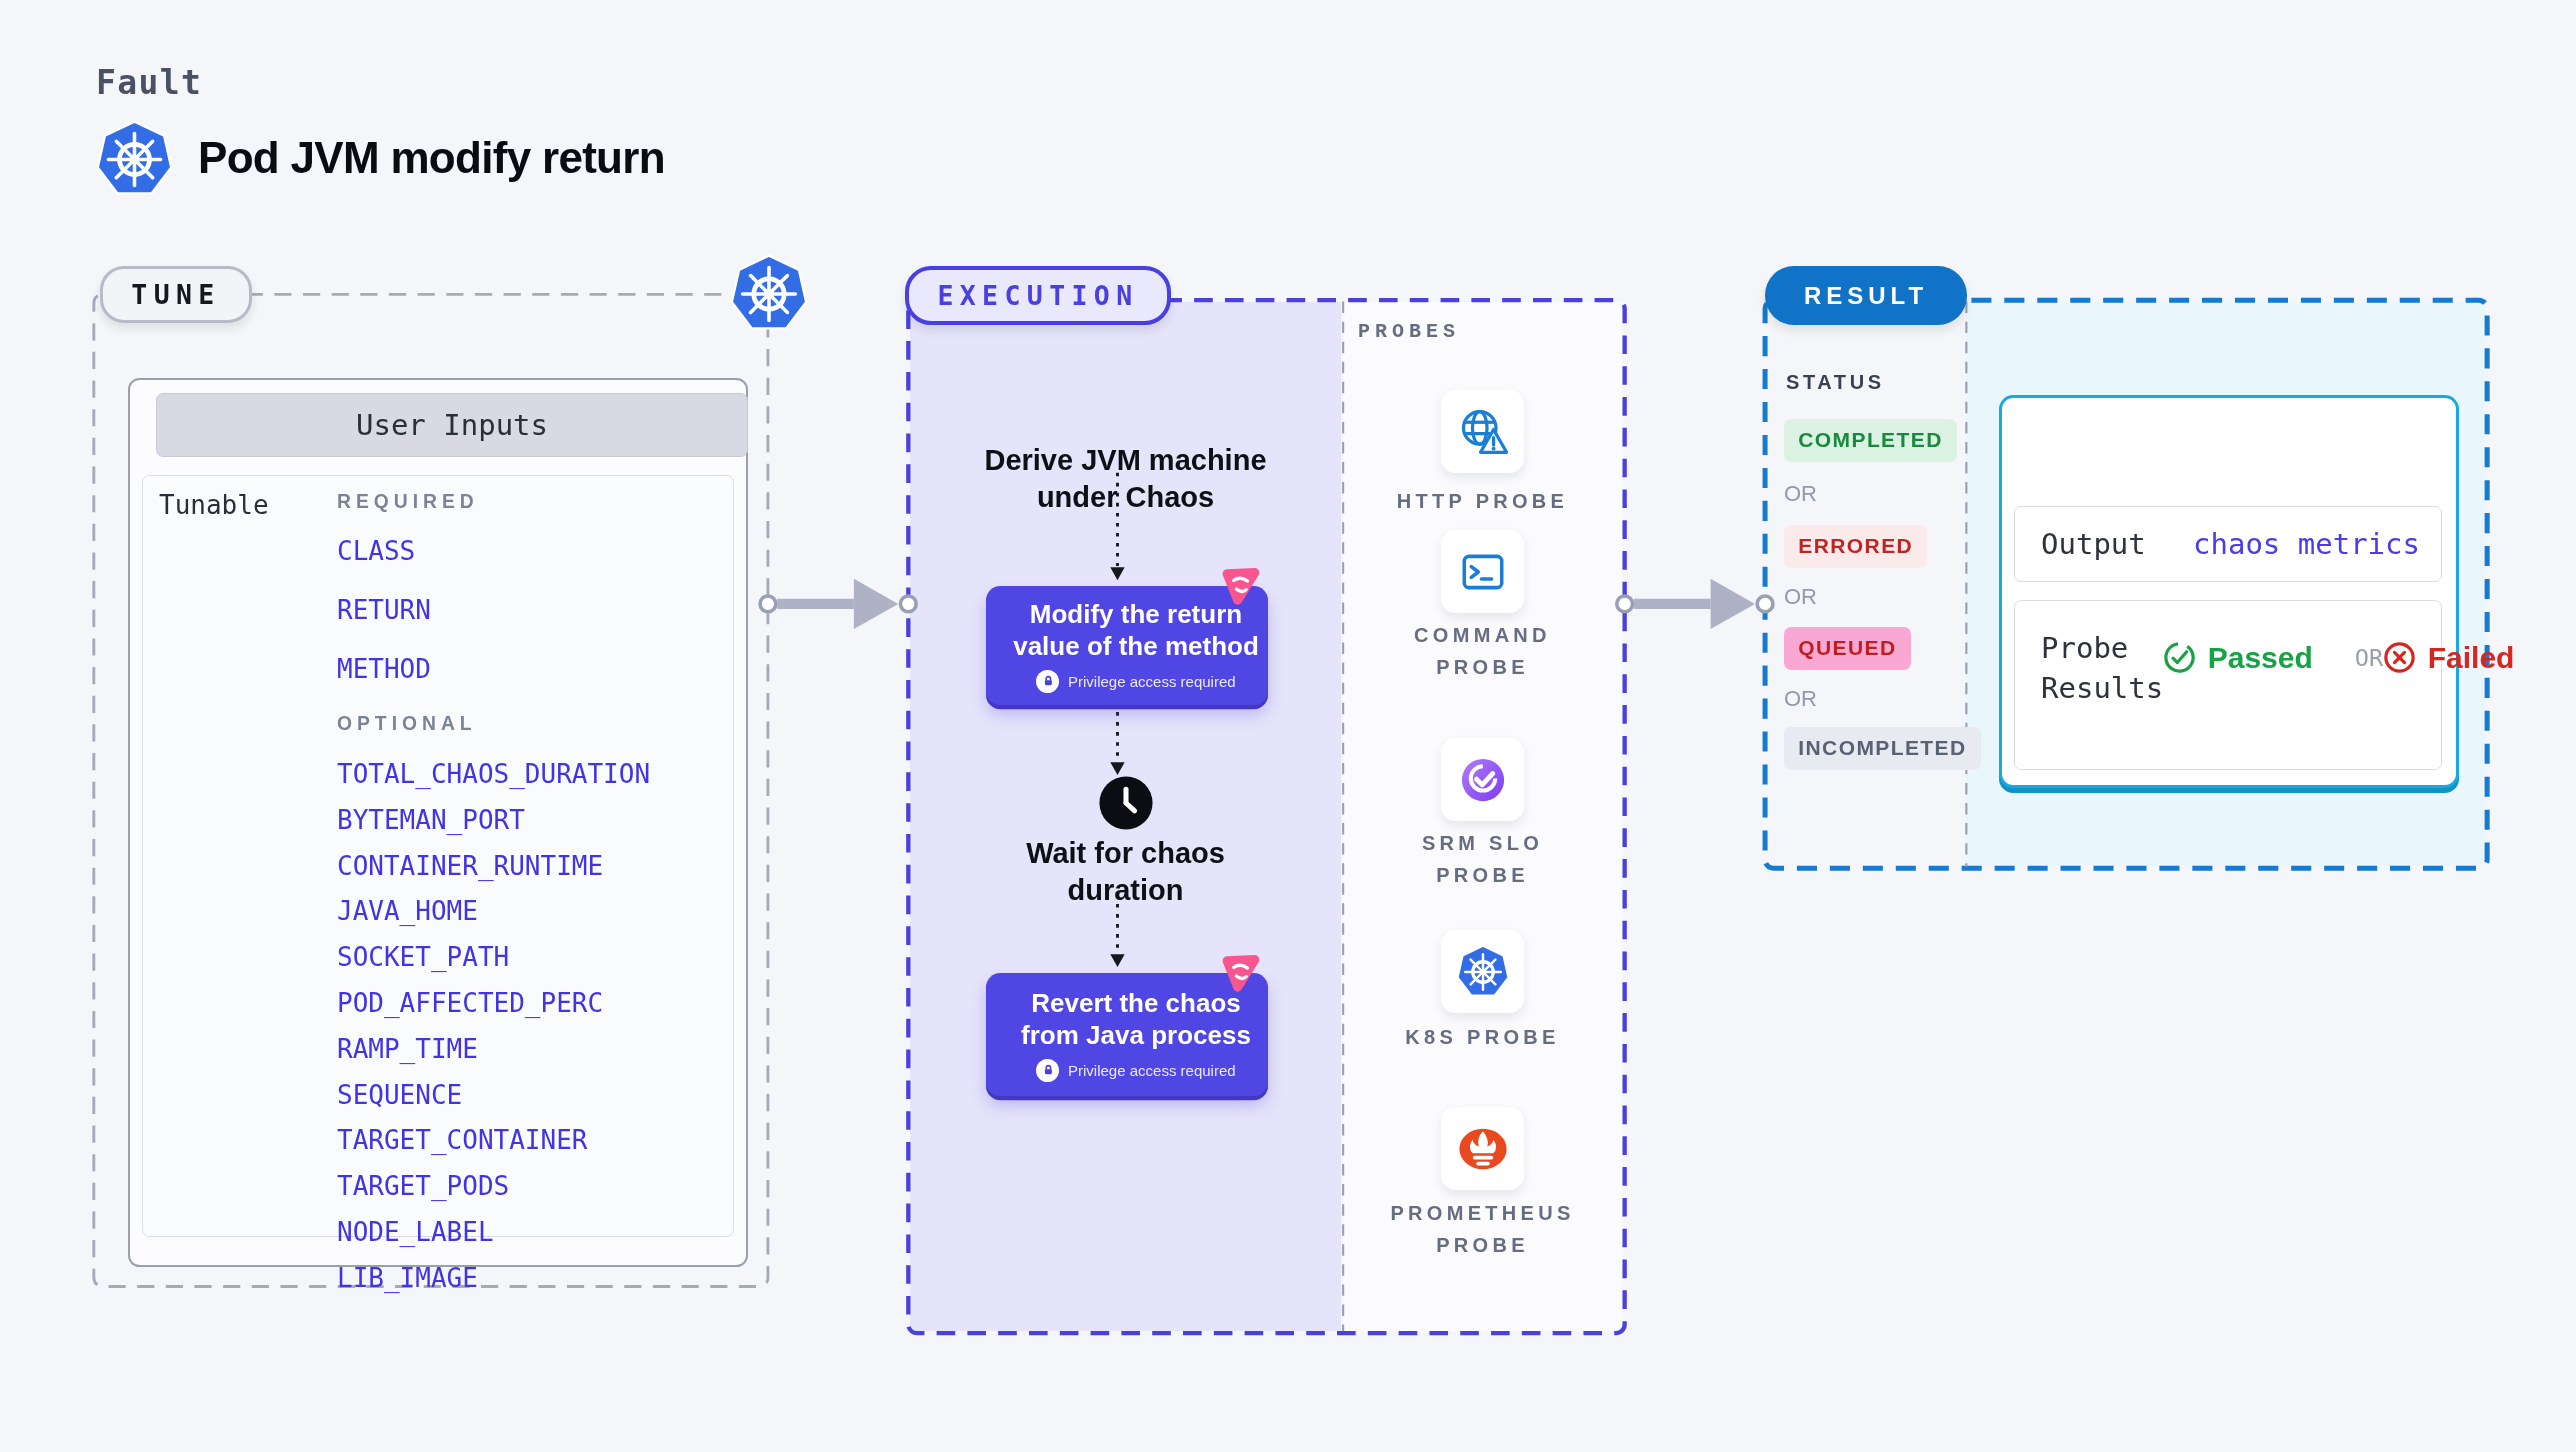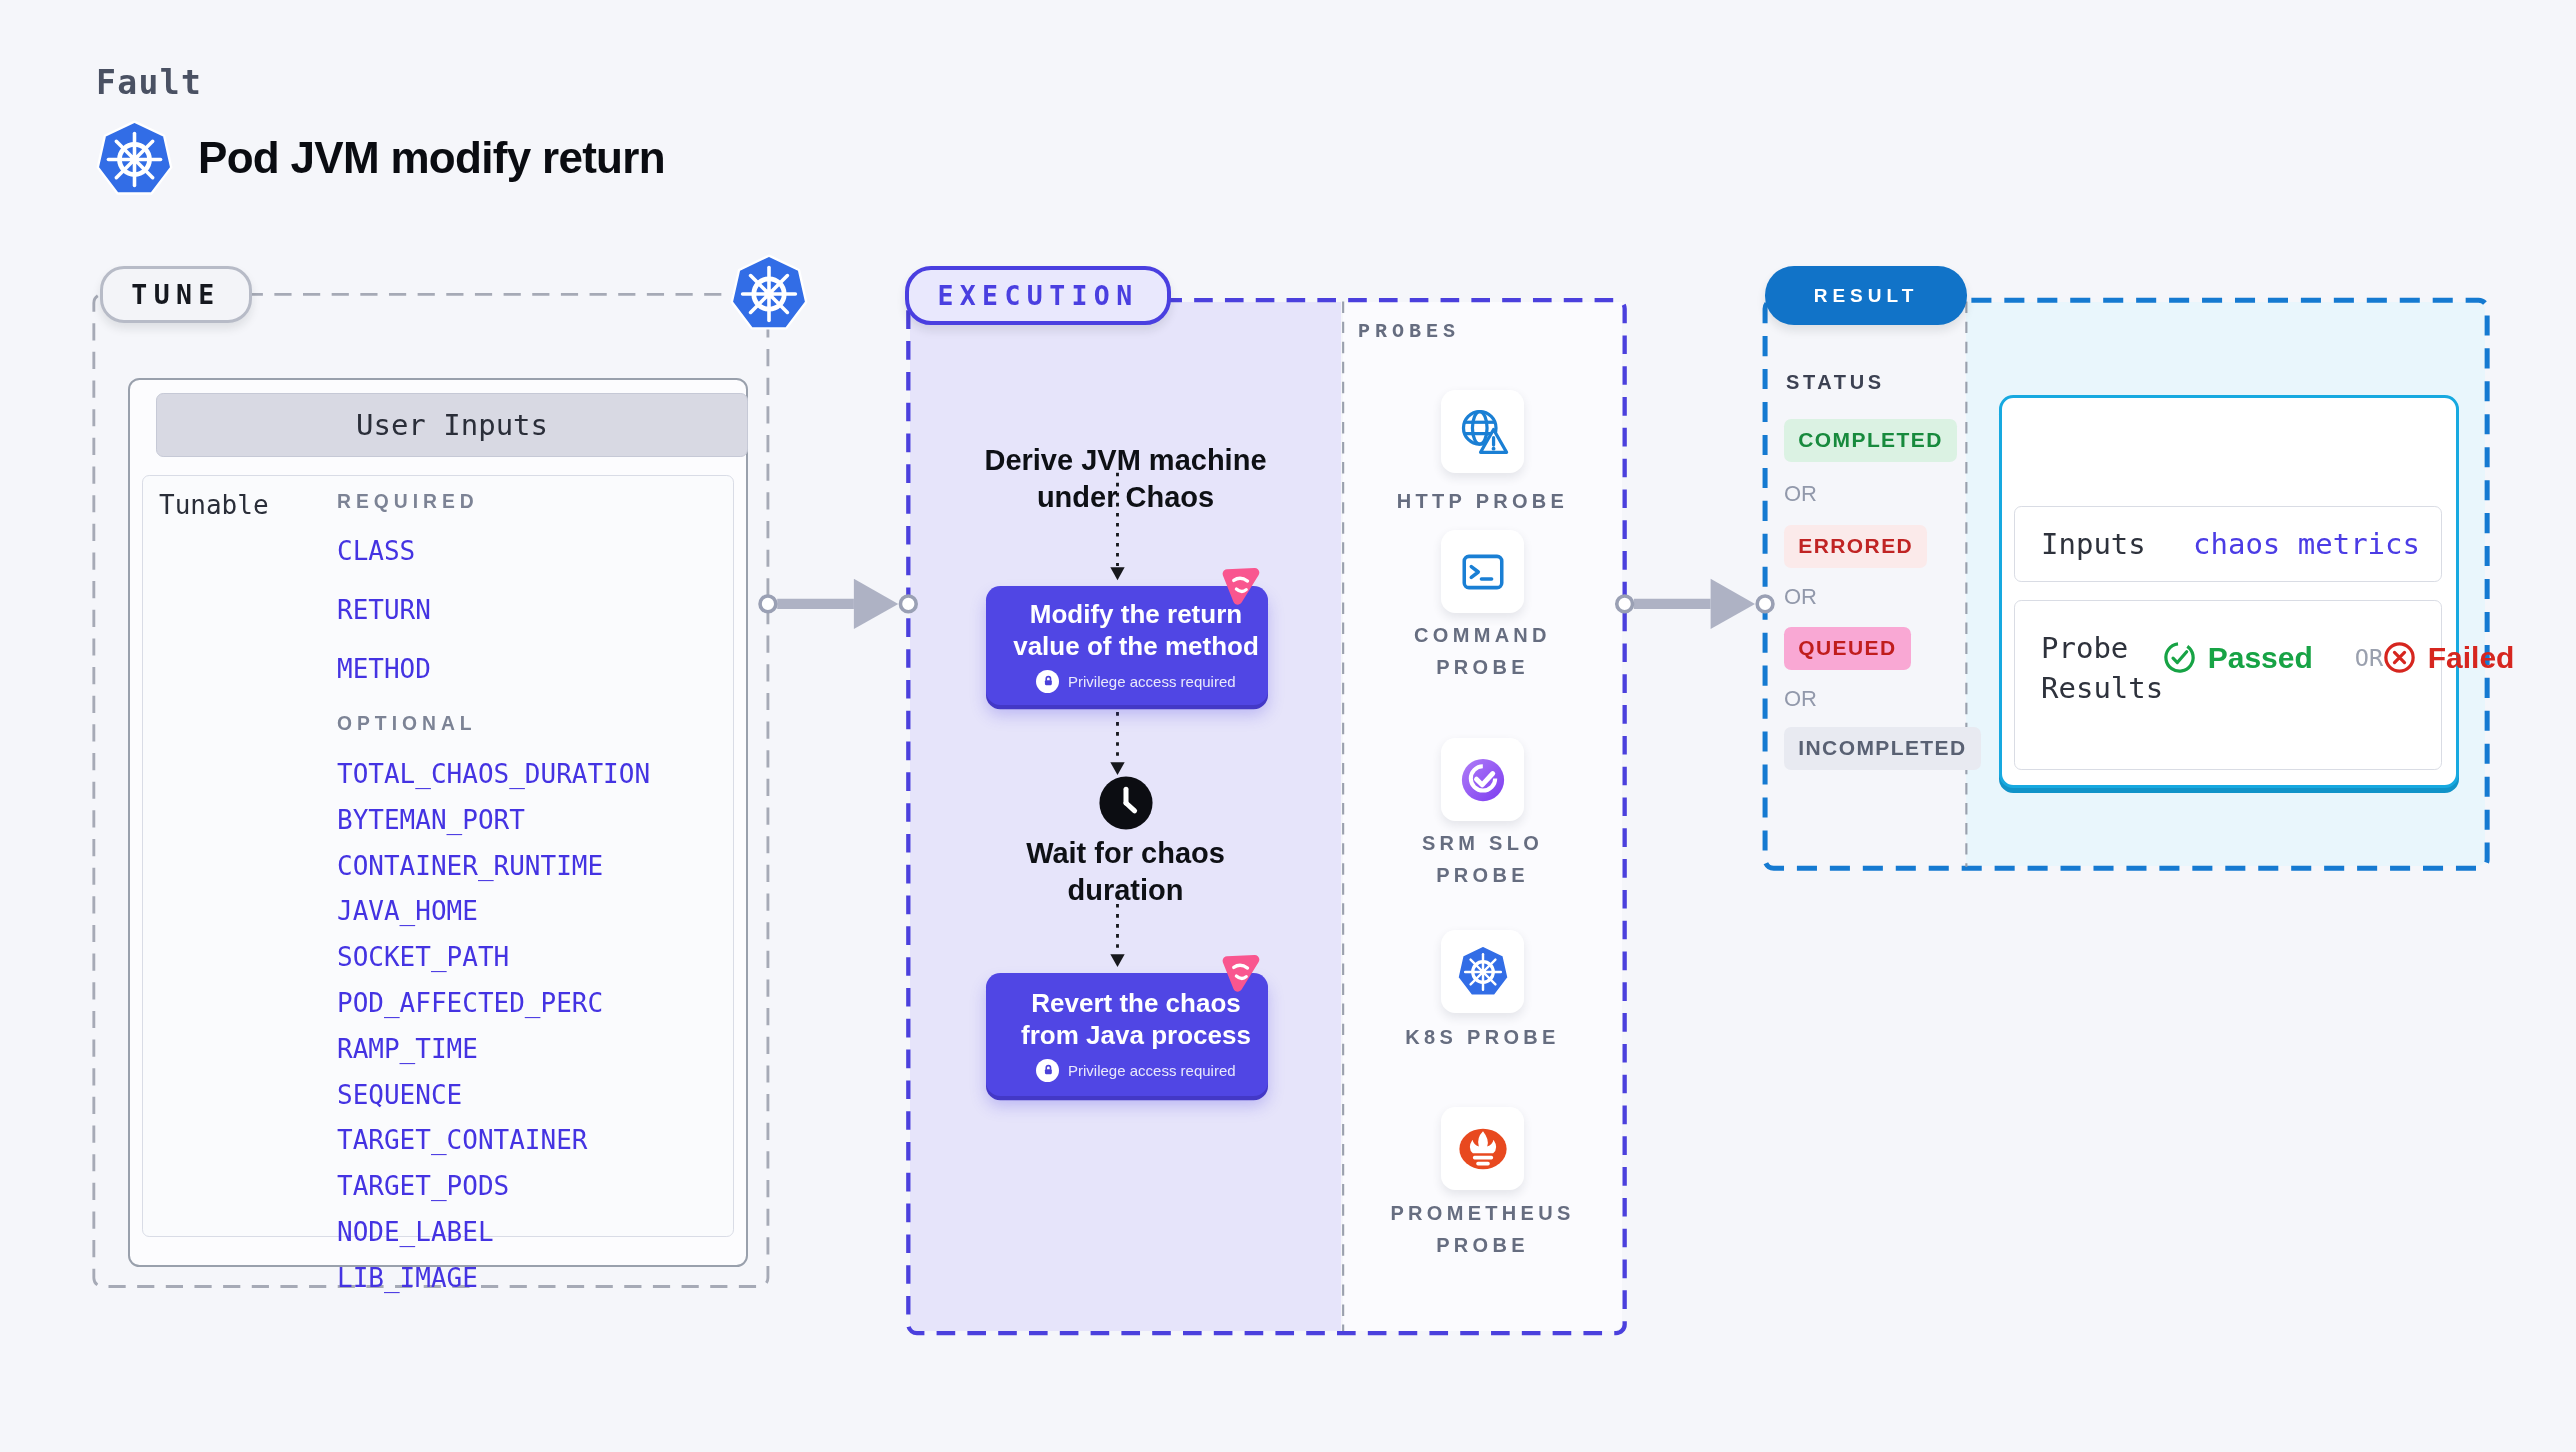--- a/index.html
+++ b/index.html
@@ -18,21 +18,21 @@
   .logo-header{left:95px;top:120px;width:79px;height:79px;}
 
   
   .pill{display:flex;align-items:center;justify-content:center;box-sizing:border-box;
         box-shadow:0 5.7px 10px rgba(22,25,34,.10);}
   .pill-tune{left:100px;top:266px;width:152px;height:57px;border-radius:24px;background:#f3f4f8;
              border:3.6px solid #b7bbc7;font-size:26.5px;font-weight:700;letter-spacing:6.4px;color:#15181f;}
   .pill-exec{left:905px;top:266px;width:266px;height:59px;border-radius:26px;background:#e9e8fd;
              border:4.3px solid #4a3fe0;font-size:26.5px;font-weight:700;letter-spacing:6.4px;color:#4a3fe0;}
   .pill-result{left:1765px;top:266px;width:202px;height:59px;border-radius:29px;background:#1173c8;
-             font-size:19px;font-weight:700;letter-spacing:5px;color:#ffffff;}
+             font-size:24px;font-weight:700;letter-spacing:5px;color:#ffffff;}
 
   
   .exec-purple{left:910px;top:302px;width:431px;height:1029px;background:#e6e4fa;}
   .probes-bg{left:1343px;top:302px;width:279px;height:1029px;background:#fbfbfe;border-bottom-right-radius:8.6px;}
   .result-cyan{left:1966px;top:302px;width:519px;height:564px;background:#e9f6fc;border-radius:0 7.2px 7.2px 0;}
 
   
   .ui-card{left:128px;top:378px;width:620px;height:889px;background:#fcfcfe;border:2.9px solid #99a0ac;
            border-radius:11.5px;box-sizing:border-box;}
   .ui-head{left:156px;top:393px;width:592px;height:64px;background:#d8d9e3;border:1.4px solid #c6c9d6;
@@ -329,21 +329,21 @@
     <div class="abs or-label or-1">OR</div>
     <div class="abs badge b-errored">ERRORED</div>
     <div class="abs or-label or-2">OR</div>
     <div class="abs badge b-queued">QUEUED</div>
     <div class="abs or-label or-3">OR</div>
     <div class="abs badge b-incompleted">INCOMPLETED</div>
 
     <div class="abs output-card"></div>
 
     <div class="abs out-row out-row1">
-      <div class="out-label mono">Inputs</div>
+      <div class="out-label mono">Output</div>
       <div class="metrics-value mono">chaos metrics</div>
     </div>
 
     <div class="abs out-row out-row2">
       <div class="out-label mono">Probe
 Results</div>
       <div class="probe-results-col">
         <div class="res-row">
           <svg width="33" height="33" viewBox="0 0 46 46">
             <circle cx="23" cy="23" r="19" fill="none" stroke="#17a345" stroke-width="4.5" stroke-dasharray="105 16" transform="rotate(-55 23 23)"></circle>

